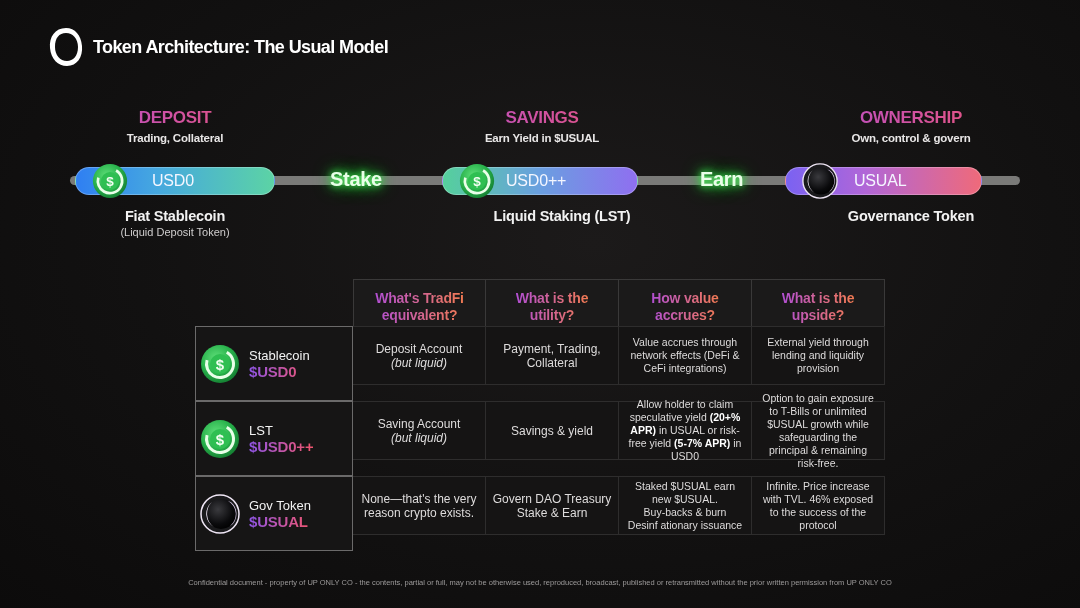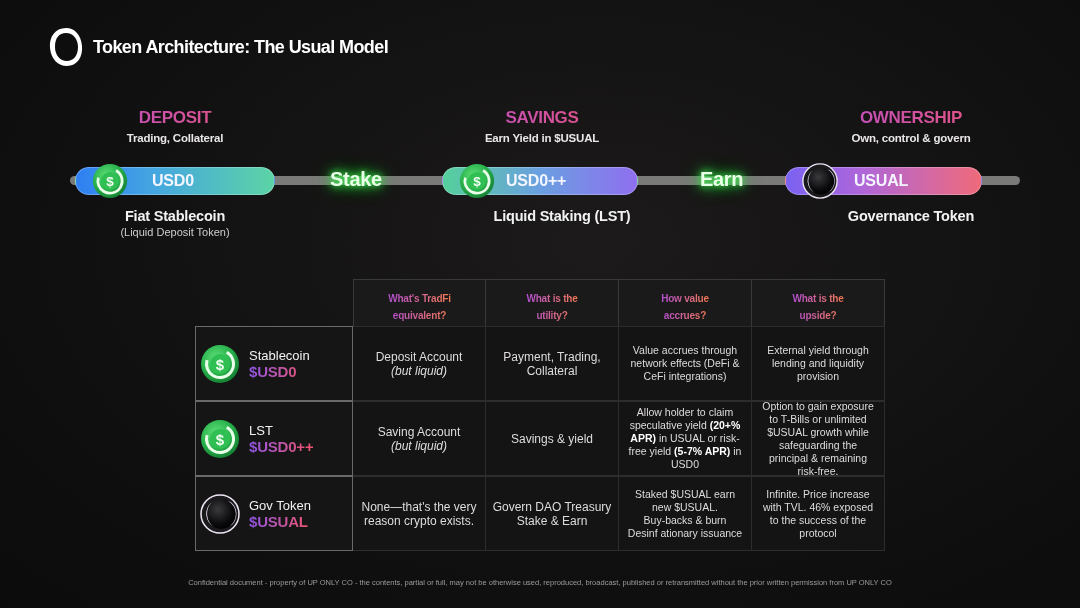--- a/index.html
+++ b/index.html
@@ -19,21 +19,21 @@
   .stage-name {
     font-size: 17px; font-weight: bold; letter-spacing: -0.3px;
     background: linear-gradient(90deg, #b24fd3, #f0556e);
     -webkit-background-clip: text; background-clip: text; color: transparent;
   }
   .stage-sub { font-size: 11.5px; font-weight: bold; color: #e8e6e6; margin-top: 4px; letter-spacing: -0.2px; }
 
   .track { position: absolute; left: 70px; top: 176px; width: 950px; height: 9px; background: #7a7a78; border-radius: 5px; }
 
   .pill { position: absolute; top: 167px; height: 28px; border-radius: 14px; display: flex; align-items: center; border: 1px solid rgba(255,255,255,0.25); }
-  .pill-label { font-size: 16px; font-weight: bold; color: #f4f6ff; letter-spacing: -0.2px; }
+  .pill-label { font-size: 16px; font-weight: normal; color: #f4f6ff; letter-spacing: -0.2px; }
   .pill-usd0 { left: 75px; width: 200px; background: linear-gradient(90deg, #2f7ff2 0%, #45a7e0 40%, #5cd3a5 100%); }
   .pill-usd0pp { left: 442px; width: 196px; background: linear-gradient(90deg, #55d09c 0%, #6a9fe0 50%, #8f6ff0 100%); }
   .pill-usual { left: 785px; width: 197px; background: linear-gradient(90deg, #7a62f2 0%, #b066d8 40%, #ef6a7a 100%); }
 
   .coin-icon { position: absolute; width: 36px; height: 36px; top: -5px; }
   .coin-icon svg { width: 36px; height: 36px; }
 
   .verb {
     position: absolute; top: 168px; font-size: 20px; font-weight: bold; color: #e9ffe8;
     text-shadow: 0 0 6px #3ee84f, 0 0 12px #2fd23f, 0 0 18px #1fbf30;
@@ -43,21 +43,21 @@
   .below { position: absolute; top: 208px; width: 240px; text-align: center; }
   .below-main { font-size: 14.5px; font-weight: bold; color: #f2f2f2; letter-spacing: -0.2px; }
   .below-sub { font-size: 11px; color: #cfcdcd; margin-top: 2px; }
 
   
   .tbl { position: absolute; left: 195px; top: 279px; }
   .hdr-row { position: absolute; left: 158px; top: 0; display: flex; }
   .hdr-cell {
     width: 133px; height: 55px; background: #1b1a1a; border: 1px solid #3a3939; border-left: none;
     display: flex; align-items: center; justify-content: center; text-align: center;
-    font-size: 10px; font-weight: bold; line-height: 17px; letter-spacing: -0.2px;
+    font-size: 14px; font-weight: bold; line-height: 17px; letter-spacing: -0.2px;
   }
   .hdr-cell:first-child { border-left: 1px solid #3a3939; }
   .hdr-text {
     background: linear-gradient(90deg, #b24fd3, #f27a52);
     -webkit-background-clip: text; background-clip: text; color: transparent;
   }
 
   .row { position: absolute; left: 0; display: flex; }
   .row-label {
     width: 158px; height: 75px; border: 1px solid #6b6a6a; background: #161515;
@@ -65,21 +65,21 @@
   }
   .row-label .ico { width: 40px; height: 40px; margin-right: 9px; flex-shrink: 0; }
   .row-label .ico svg { width: 40px; height: 40px; }
   .rl-text1 { font-size: 13px; color: #f2f2f2; }
   .rl-text2 {
     font-size: 15px; font-weight: bold; letter-spacing: -0.2px;
     background: linear-gradient(90deg, #8f55e6, #f0556e);
     -webkit-background-clip: text; background-clip: text; color: transparent;
   }
   .cell {
-    width: 133px; height: 75px; background: #151414; border: 1px solid #2e2d2d; border-left: none;
+    width: 133px; height: 59px; background: #151414; border: 1px solid #2e2d2d; border-left: none;
     display: flex; align-items: center; justify-content: center; text-align: center;
     color: #dedcdc; padding: 0 6px;
   }
   .c-md { font-size: 12px; line-height: 14px; }
   .c-sm { font-size: 10.5px; line-height: 13px; }
   .c-sm b { color: #fff; }
   .it { font-style: italic; }
 
   .footer {
     position: absolute; left: 0; width: 1080px; top: 578px; text-align: center;

